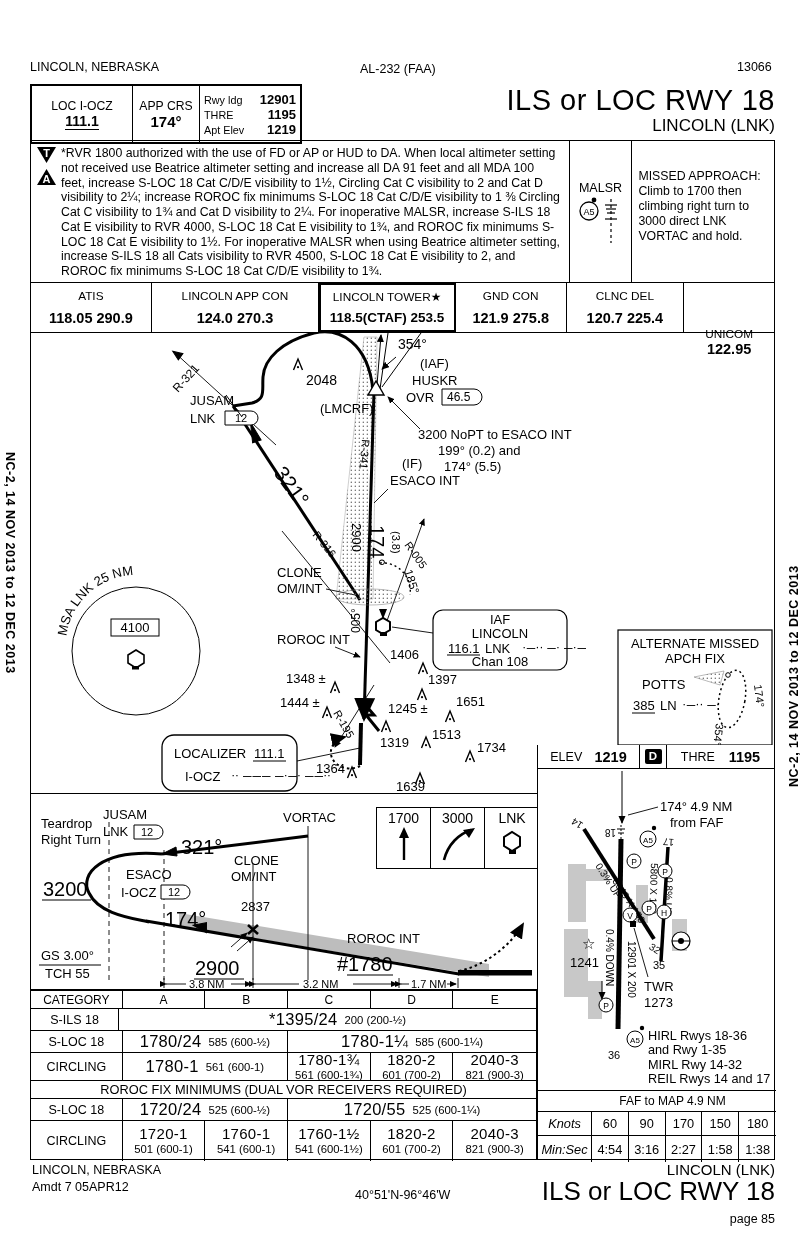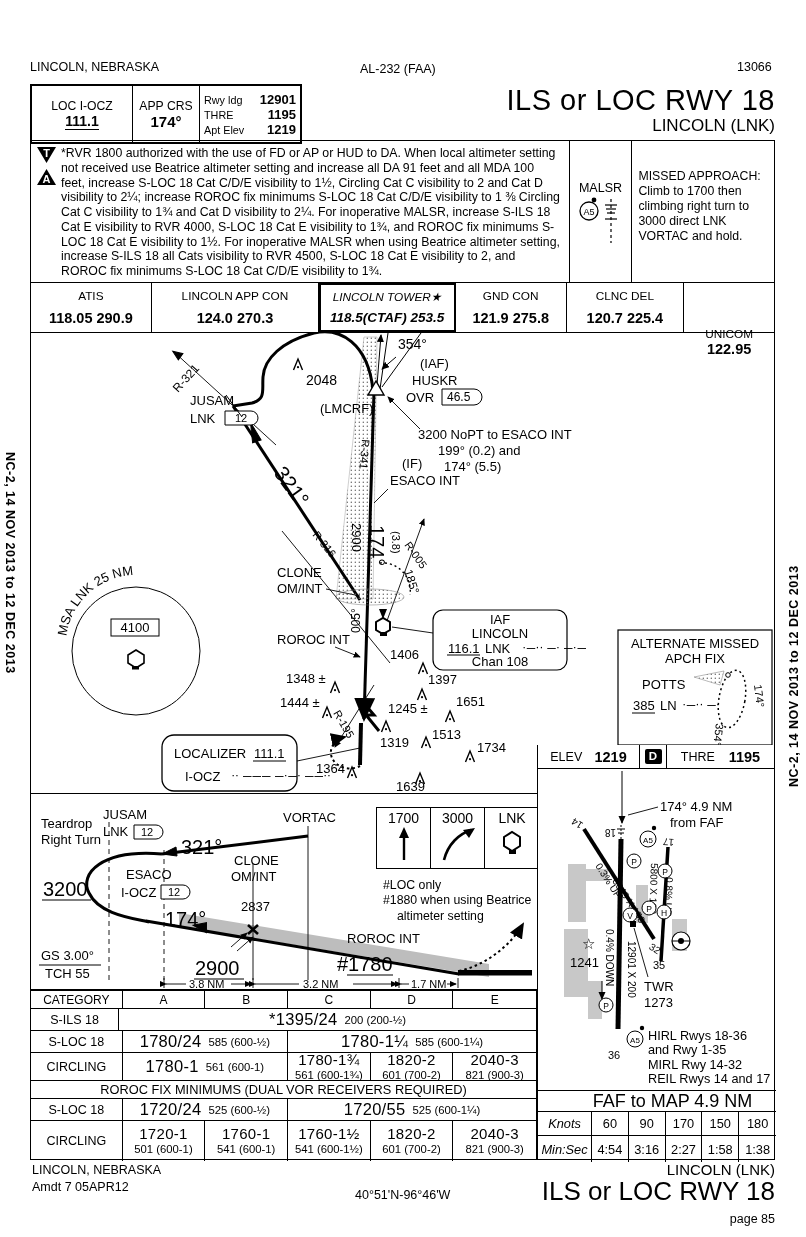--- a/index.html
+++ b/index.html
@@ -29,21 +29,21 @@
   .mapx{width:142px;box-sizing:border-box;padding:28px 5px 0 6px;font-size:12.3px;line-height:1.22;}
   .tri{position:absolute;width:19px;height:16px;background:#000;color:#fff;font-size:11px;font-weight:bold;text-align:center;}
   .tri.down{clip-path:polygon(0 0,100% 0,50% 100%);line-height:13px;}
   .tri.up{clip-path:polygon(50% 0,100% 100%,0 100%);line-height:20px;}
   
   .freqrow{display:flex;border:1.6px solid #000;border-top:none;height:50px;box-sizing:border-box;}
   .fcell{border-right:1.2px solid #000;display:flex;flex-direction:column;justify-content:space-evenly;align-items:center;box-sizing:border-box;}
   .fcell:last-child{border-right:none;}
   .fname{font-size:11.8px;}
   .fval{font-size:14.5px;font-weight:bold;}
-  .towercell{outline:2.6px solid #000;outline-offset:-2.6px;font-style:italic;}
+  .towercell{outline:2.6px solid #000;outline-offset:-2.6px;}
   svg{font-family:"Liberation Sans",sans-serif;}
   svg text{fill:#000;}
   .t10{font-size:10px;}.t11{font-size:11px;}.t12{font-size:12px;}.t13{font-size:13px;}.t14{font-size:14px;}
   .morse{font-size:8.5px;letter-spacing:1px;font-weight:bold;}
   
   #profile{border-top:1.6px solid #000;border-left:1.6px solid #000;border-bottom:1.2px solid #000;background:#fff;box-sizing:border-box;}
   .mabox{display:flex;border:1.6px solid #000;background:#fff;}
   .mabox .mc{width:54px;height:60px;border-right:1.3px solid #000;display:flex;flex-direction:column;align-items:center;box-sizing:border-box;padding-top:2px;}
   .mabox .mc:last-child{border-right:none;}
   .mcv{font-size:14px;}
@@ -51,21 +51,21 @@
   
   #apanel{background:#fff;border-left:1.4px solid #000;border-right:1.6px solid #000;box-sizing:border-box;}
   .elevrow{display:flex;height:23px;border-bottom:1.3px solid #000;align-items:center;}
   .elevcell{display:flex;justify-content:space-evenly;align-items:center;height:100%;box-sizing:border-box;}
   .elevlbl{font-size:12.5px;}
   .elevval{font-size:14.5px;font-weight:bold;}
   .dbadge{width:17px;height:15px;background:#000;color:#fff;font-weight:bold;font-size:11.5px;text-align:center;line-height:15px;border-radius:2px;}
   .lights{font-size:12.7px;line-height:1.13;}
   
   .faftab{border-top:1.4px solid #000;box-sizing:border-box;}
-  .faftitle{font-size:18px;text-align:center;height:20px;line-height:20px;border-bottom:1.2px solid #000;padding-left:31px;}
+  .faftitle{font-size:12px;text-align:center;height:20px;line-height:20px;border-bottom:1.2px solid #000;padding-left:31px;}
   .fafrow{display:flex;height:24px;}
   .fafrow .fc{border-right:1.1px solid #000;border-bottom:1.1px solid #000;display:flex;align-items:center;justify-content:center;font-size:12.8px;box-sizing:border-box;}
   .fafrow .fc:first-child{width:54px;font-style:italic;}
   .fafrow .fc:not(:first-child){width:36.8px;}
   .fafrow .fc:last-child{border-right:none;}
   .fafrow:last-child .fc{border-bottom:none;height:26px;}
   
   #mins{border:1.8px solid #000;box-sizing:border-box;background:#fff;font-size:12.5px;}
   .mrow{display:flex;border-bottom:1.1px solid #000;box-sizing:border-box;align-items:stretch;}
   .mrow:last-child{border-bottom:none;}
@@ -445,25 +445,20 @@
           </svg>
       </div>
       <div class="mc">
         <div class="mcv">LNK</div>
         <svg width="30" height="34">
             <path d="M7,11 L15,6 L23,11 L23,20 L15,25 L7,20 Z" fill="none" stroke="#000" stroke-width="2"></path>
             <rect x="12" y="24" width="7" height="4" fill="#000"></rect>
           </svg>
       </div>
     </div>
-    <div class="abs locnote" style="left:352px;top:84px;width:160px;">
-      <div>#LOC only</div>
-      <div>#1880 when using Beatrice</div>
-      <div style="padding-left:14px;">altimeter setting</div>
-    </div>
   </div>
 
   <div id="apanel" class="abs" style="left:537px;top:745px;width:238px;height:415px;">
     <div class="elevrow">
       <div class="elevcell" style="width:102px;border-right:1.2px solid #000;">
         <span class="elevlbl">ELEV</span>
         <span class="elevval">1219</span>
       </div>
       <div class="elevcell" style="width:27px;border-right:1.2px solid #000;">
         <span class="dbadge">D</span>

